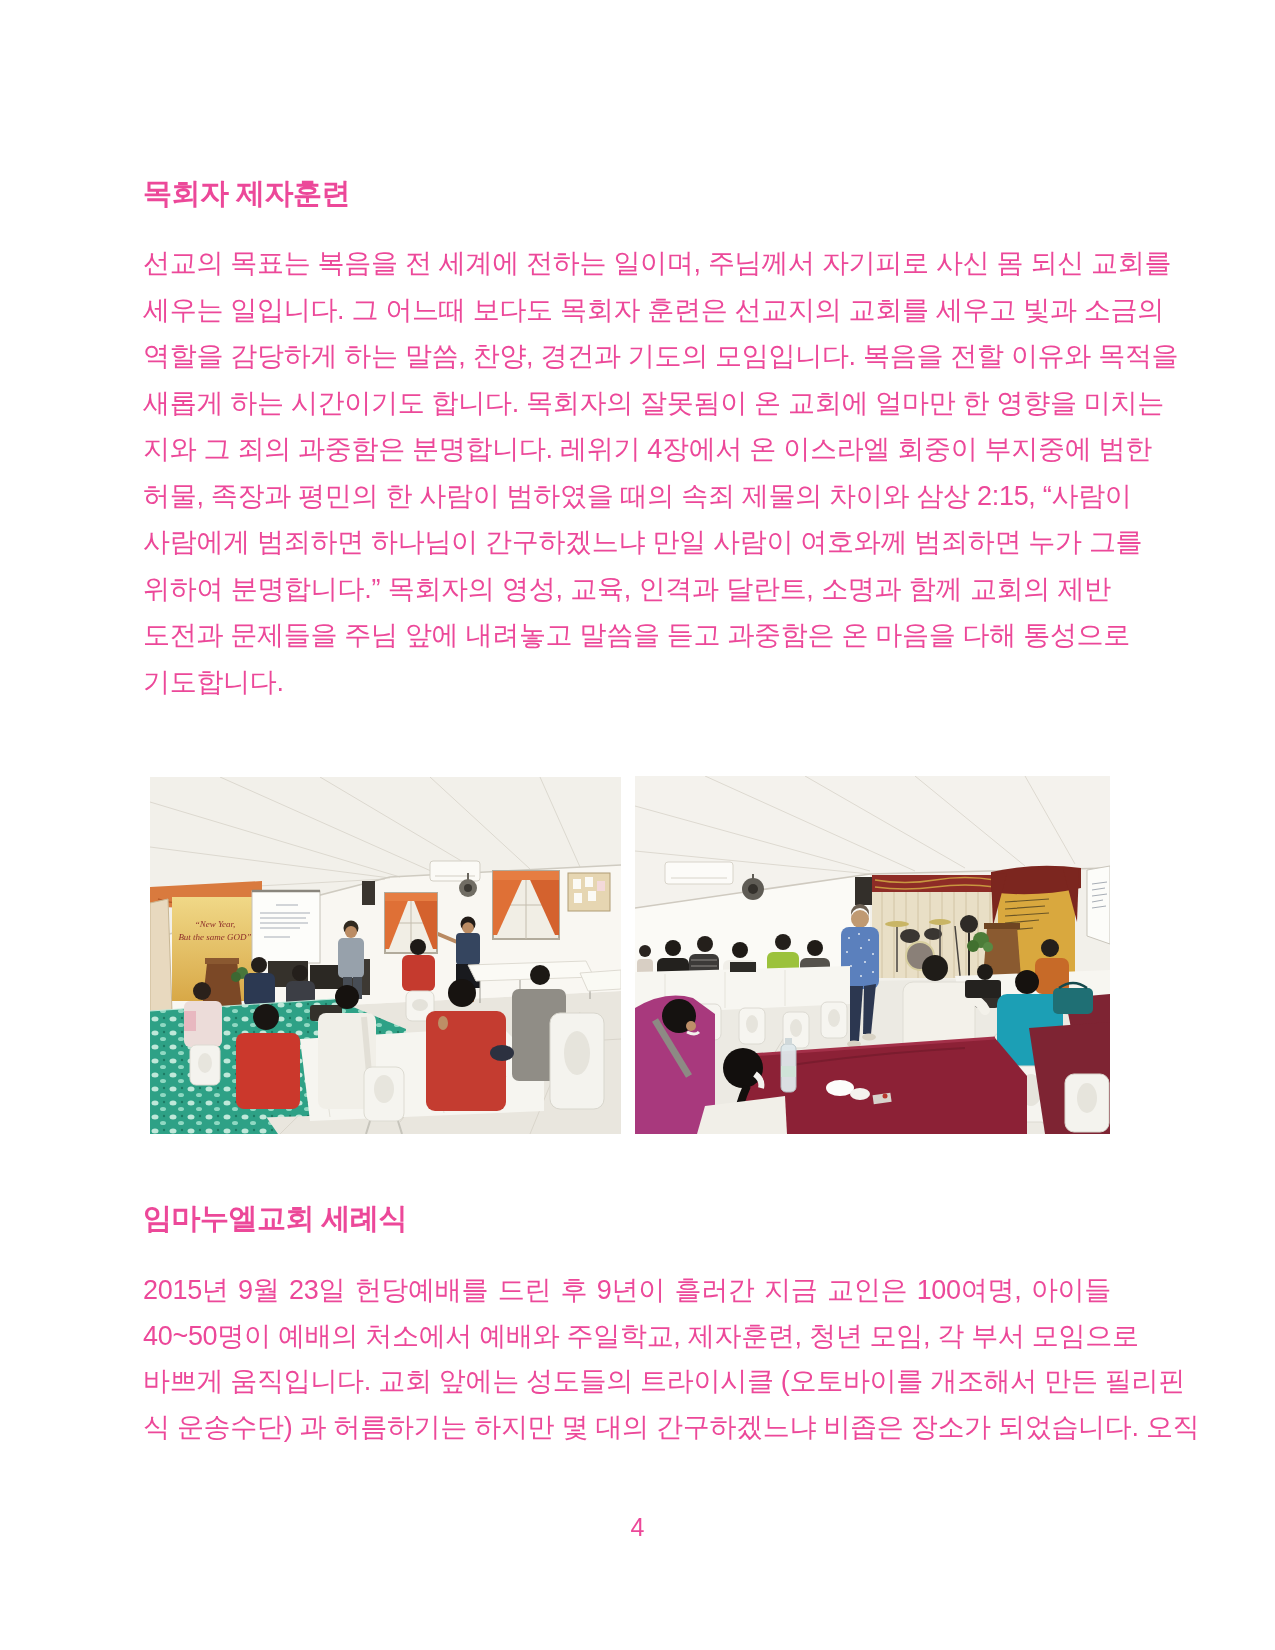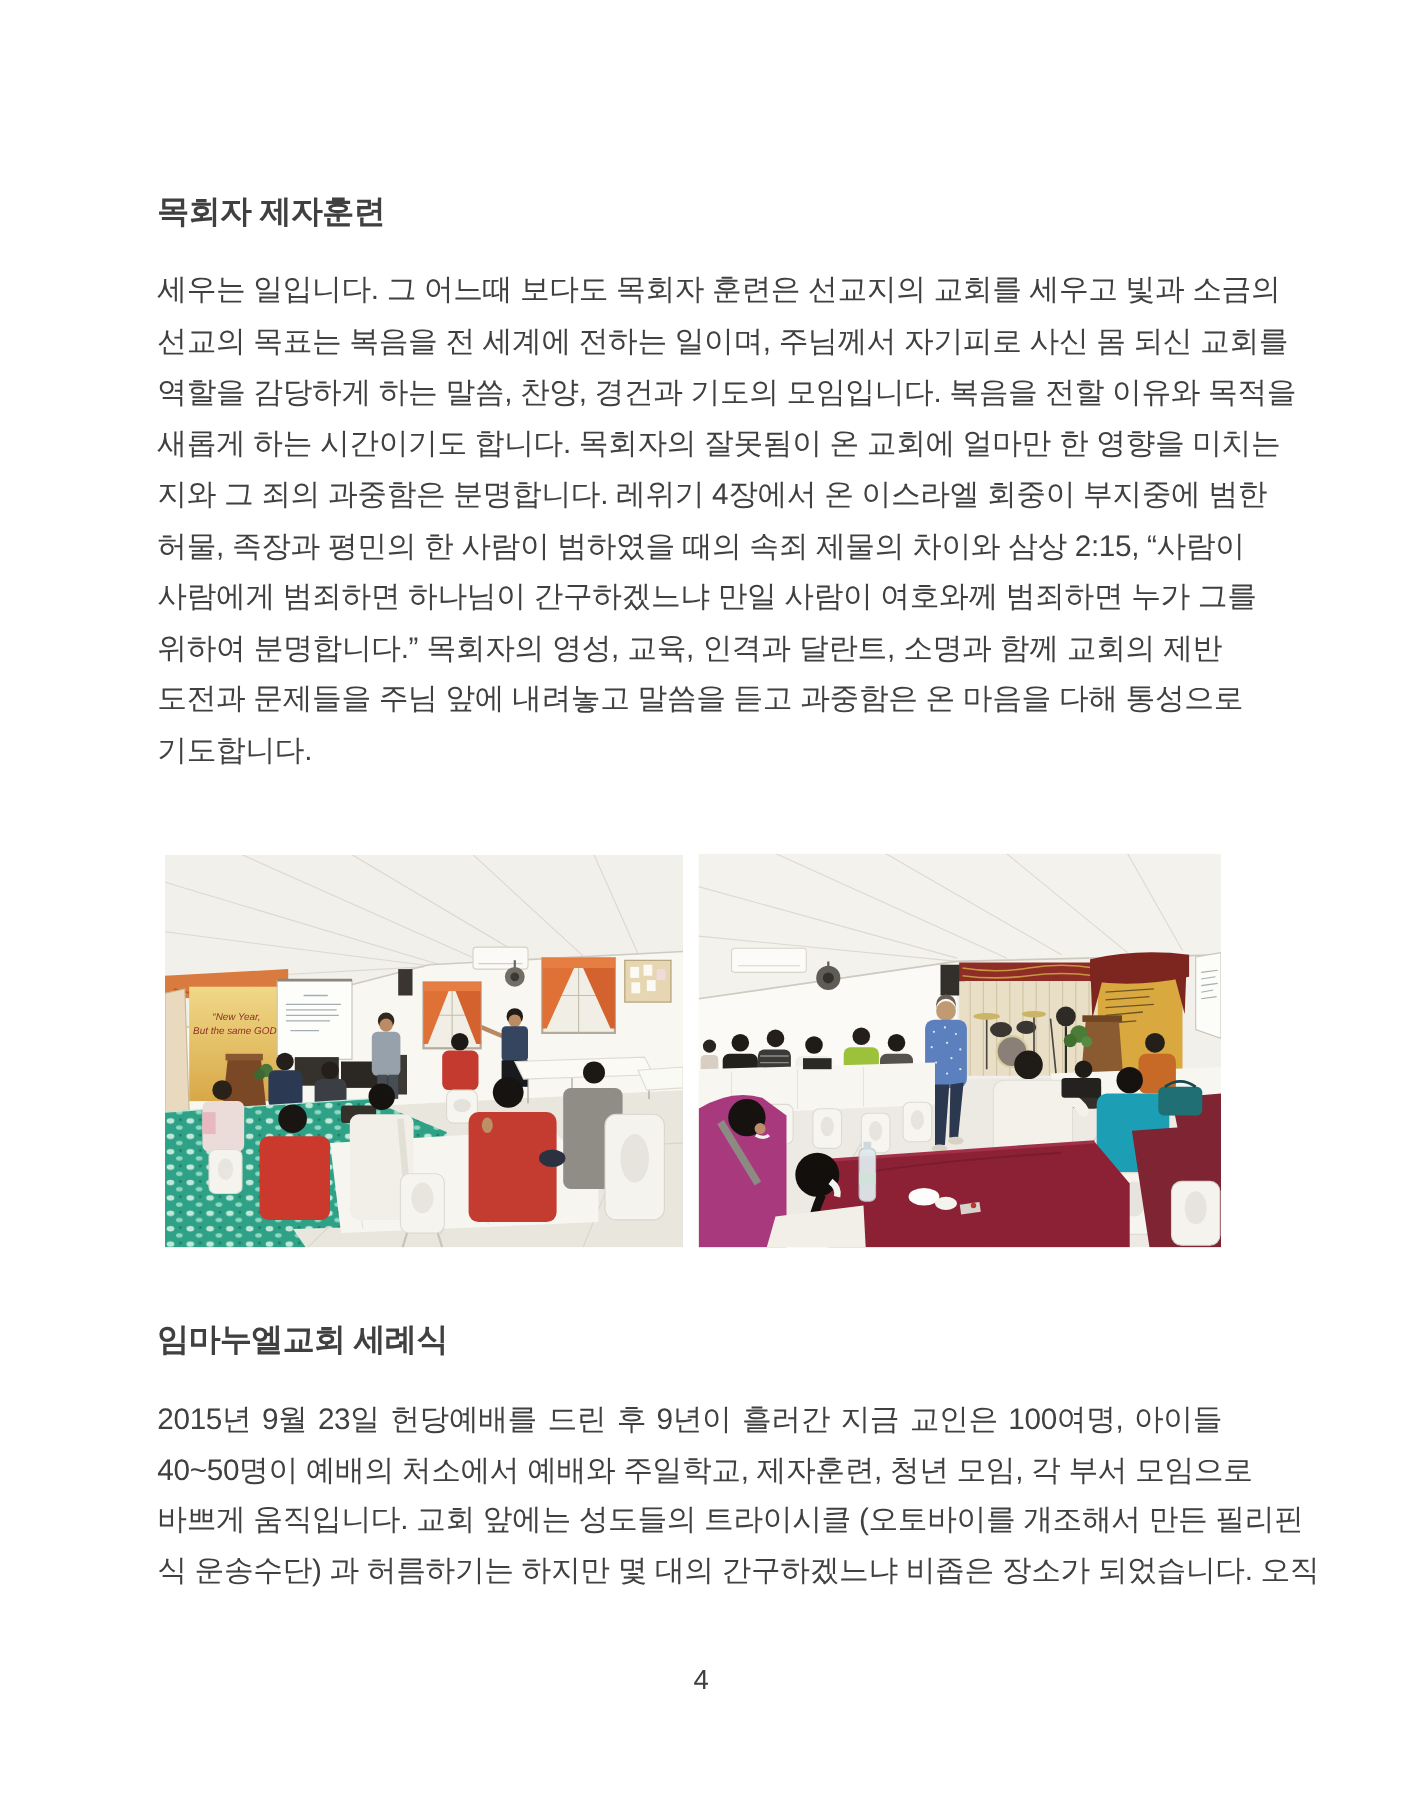--- a/index.html
+++ b/index.html
@@ -1,38 +1,38 @@
 <!DOCTYPE html>
 <html><head>
 <meta charset="utf-8">
 <style>
   html,body{margin:0;padding:0;background:#ffffff;}
   .page{position:relative;width:1275px;height:1650px;background:#ffffff;overflow:hidden;
-        font-family:"Liberation Sans","DejaVu Sans",sans-serif;color:#404040;}
+        font-family:"Liberation Sans","DejaVu Sans",sans-serif;color:#ec4899;}
   .abs{position:absolute;}
   h1.hd{margin:0;font-size:29px;font-weight:700;line-height:40px;letter-spacing:-0.5px;}
   .para{width:968px;}
   .ln{font-size:27px;line-height:46.5px;height:46.5px;text-align:justify;text-align-last:justify;
       word-break:keep-all;white-space:nowrap;letter-spacing:-0.3px;}
   .p2 .ln{line-height:45.5px;height:45.5px;}
   .ln-last{text-align-last:left;}
-  .photo{position:absolute;overflow:hidden;}
+  .photo{position:absolute;overflow:hidden;font-family:Liberation Serif, serif;}
   .photo svg{display:block;width:100%;height:100%;}
   .pageno{width:1275px;text-align:center;font-size:25px;line-height:30px;}
 </style>
 </head>
 <body>
 
 <div class="page">
 
   <h1 class="abs hd" style="left:143px;top:173px;">목회자 제자훈련</h1>
 
   <div class="abs para p1" style="left:143px;top:240px;">
+    <div class="ln">선교의 목표는 복음을 전 세계에 전하는 일이며, 주님께서 자기피로 사신 몸 되신 교회를</div>
     <div class="ln">세우는 일입니다. 그 어느때 보다도 목회자 훈련은 선교지의 교회를 세우고 빛과 소금의</div>
-    <div class="ln">선교의 목표는 복음을 전 세계에 전하는 일이며, 주님께서 자기피로 사신 몸 되신 교회를</div>
     <div class="ln">역할을 감당하게 하는 말씀, 찬양, 경건과 기도의 모임입니다. 복음을 전할 이유와 목적을</div>
     <div class="ln">새롭게 하는 시간이기도 합니다. 목회자의 잘못됨이 온 교회에 얼마만 한 영향을 미치는</div>
     <div class="ln">지와 그 죄의 과중함은 분명합니다. 레위기 4장에서 온 이스라엘 회중이 부지중에 범한</div>
     <div class="ln">허물, 족장과 평민의 한 사람이 범하였을 때의 속죄 제물의 차이와 삼상 2:15, “사람이</div>
     <div class="ln">사람에게 범죄하면 하나님이 간구하겠느냐 만일 사람이 여호와께 범죄하면 누가 그를</div>
     <div class="ln">위하여 분명합니다.” 목회자의 영성, 교육, 인격과 달란트, 소명과 함께 교회의 제반</div>
     <div class="ln">도전과 문제들을 주님 앞에 내려놓고 말씀을 듣고 과중함은 온 마음을 다해 통성으로</div>
     <div class="ln ln-last">기도합니다.</div>
   </div>
 

